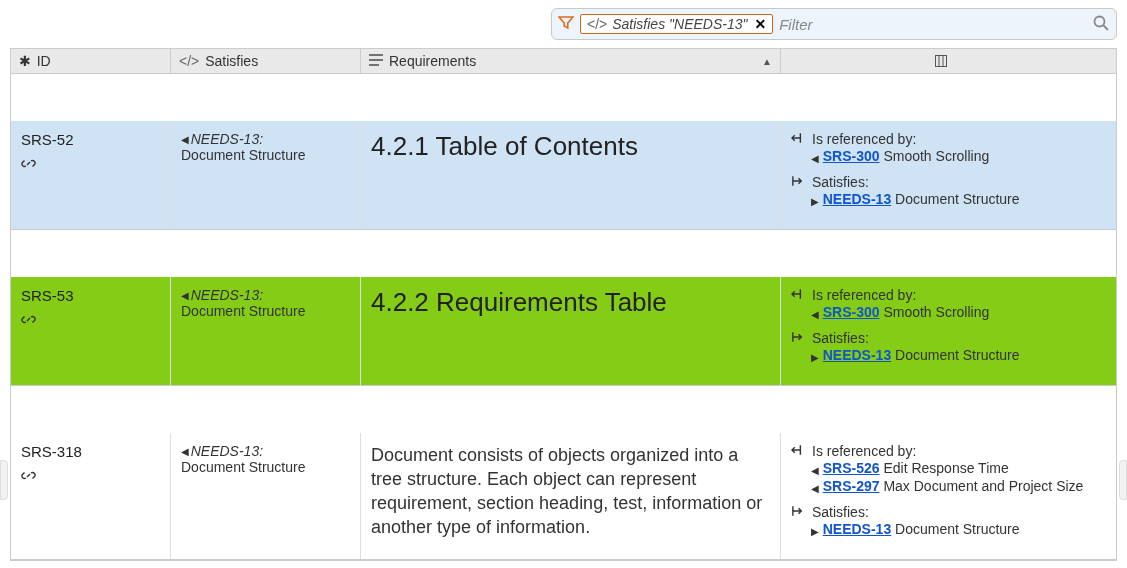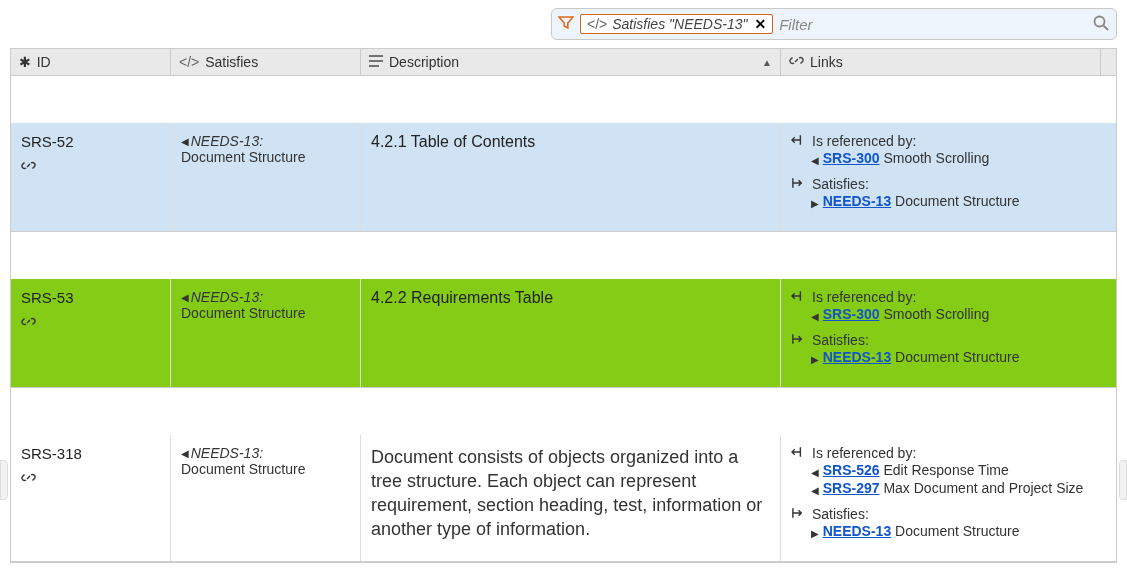--- a/index.html
+++ b/index.html
@@ -75,21 +75,21 @@
   margin-top: 47px;
 }
 .row.sel { background:#cfe3f5;}
 .row.alt { background:#84cc16;}
 .row .cell { padding: 10px 10px 12px 10px; border-right:1px solid #ddd; }
 .row .cell:last-child{border-right:none;text-align:right;}
 .id-cell { font-size:15px; color:#222;}
 .id-cell .link-ic { margin-top:8px; font-size:15px; color:#333;}
 .sat-cell .tri { font-size:10px; padding-right:2px; vertical-align:1px;}
 .sat-cell .nid { font-style: italic;}
-.desc-title { font-size:16px; color:#222; margin-bottom:6px;}
+.desc-title { font-size:26px; color:#222; margin-bottom:6px;}
 .desc-body { font-size:18px; color:#333; line-height:1.35;}
 .links-cell .grp { margin-bottom:8px;}
 .links-cell .grp-hdr { display:flex; align-items:center; gap:6px;}
 .links-cell .grp-list { padding-left:20px; }
 .links-cell .entry { display:flex; align-items:flex-start; gap:4px; line-height:1.35;}
 .links-cell .entry .tri { font-size:10px; padding-top:5px;}
 .links-cell a { color:#1155cc; text-decoration:underline;font-weight:bold;}
 .arrow-ic { width:15px; height:12px; display:inline-block;}
 .col-picker { cursor:pointer; }
 
@@ -138,30 +138,22 @@
       <span>Satisfies</span>
     </div>
     <div class="cell">
       <span class="ic">
         <svg width="14" height="12" viewBox="0 0 14 12">
             <line x1="0" y1="1" x2="14" y2="1" stroke="#555" stroke-width="1.6"></line>
             <line x1="0" y1="6" x2="14" y2="6" stroke="#555" stroke-width="1.6"></line>
             <line x1="0" y1="11" x2="10" y2="11" stroke="#555" stroke-width="1.6"></line>
           </svg>
       </span>
-      <span>Description</span>
+      <span>Requirements</span>
       <span class="sort-ind">▲</span>
-    </div>
-    <div class="cell">
-      <span class="ic">
-        <svg width="15" height="15" viewBox="0 0 15 15">
-            <path d="M6 9l3-3M5 10a2.5 2.5 0 01-3.5-3.5l2-2M10 5a2.5 2.5 0 013.5 3.5l-2 2" fill="none" stroke="#444" stroke-width="1.4"></path>
-          </svg>
-      </span>
-      <span>Links</span>
     </div>
     <div class="cell col-picker">
       <svg width="12" height="12" viewBox="0 0 12 12">
           <rect x="0.5" y="0.5" width="11" height="11" fill="none" stroke="#555"></rect>
           <line x1="4" y1="0" x2="4" y2="12" stroke="#555"></line>
           <line x1="8" y1="0" x2="8" y2="12" stroke="#555"></line>
         </svg>
     </div>
   </div>
   <div class="rows" id="rows">

